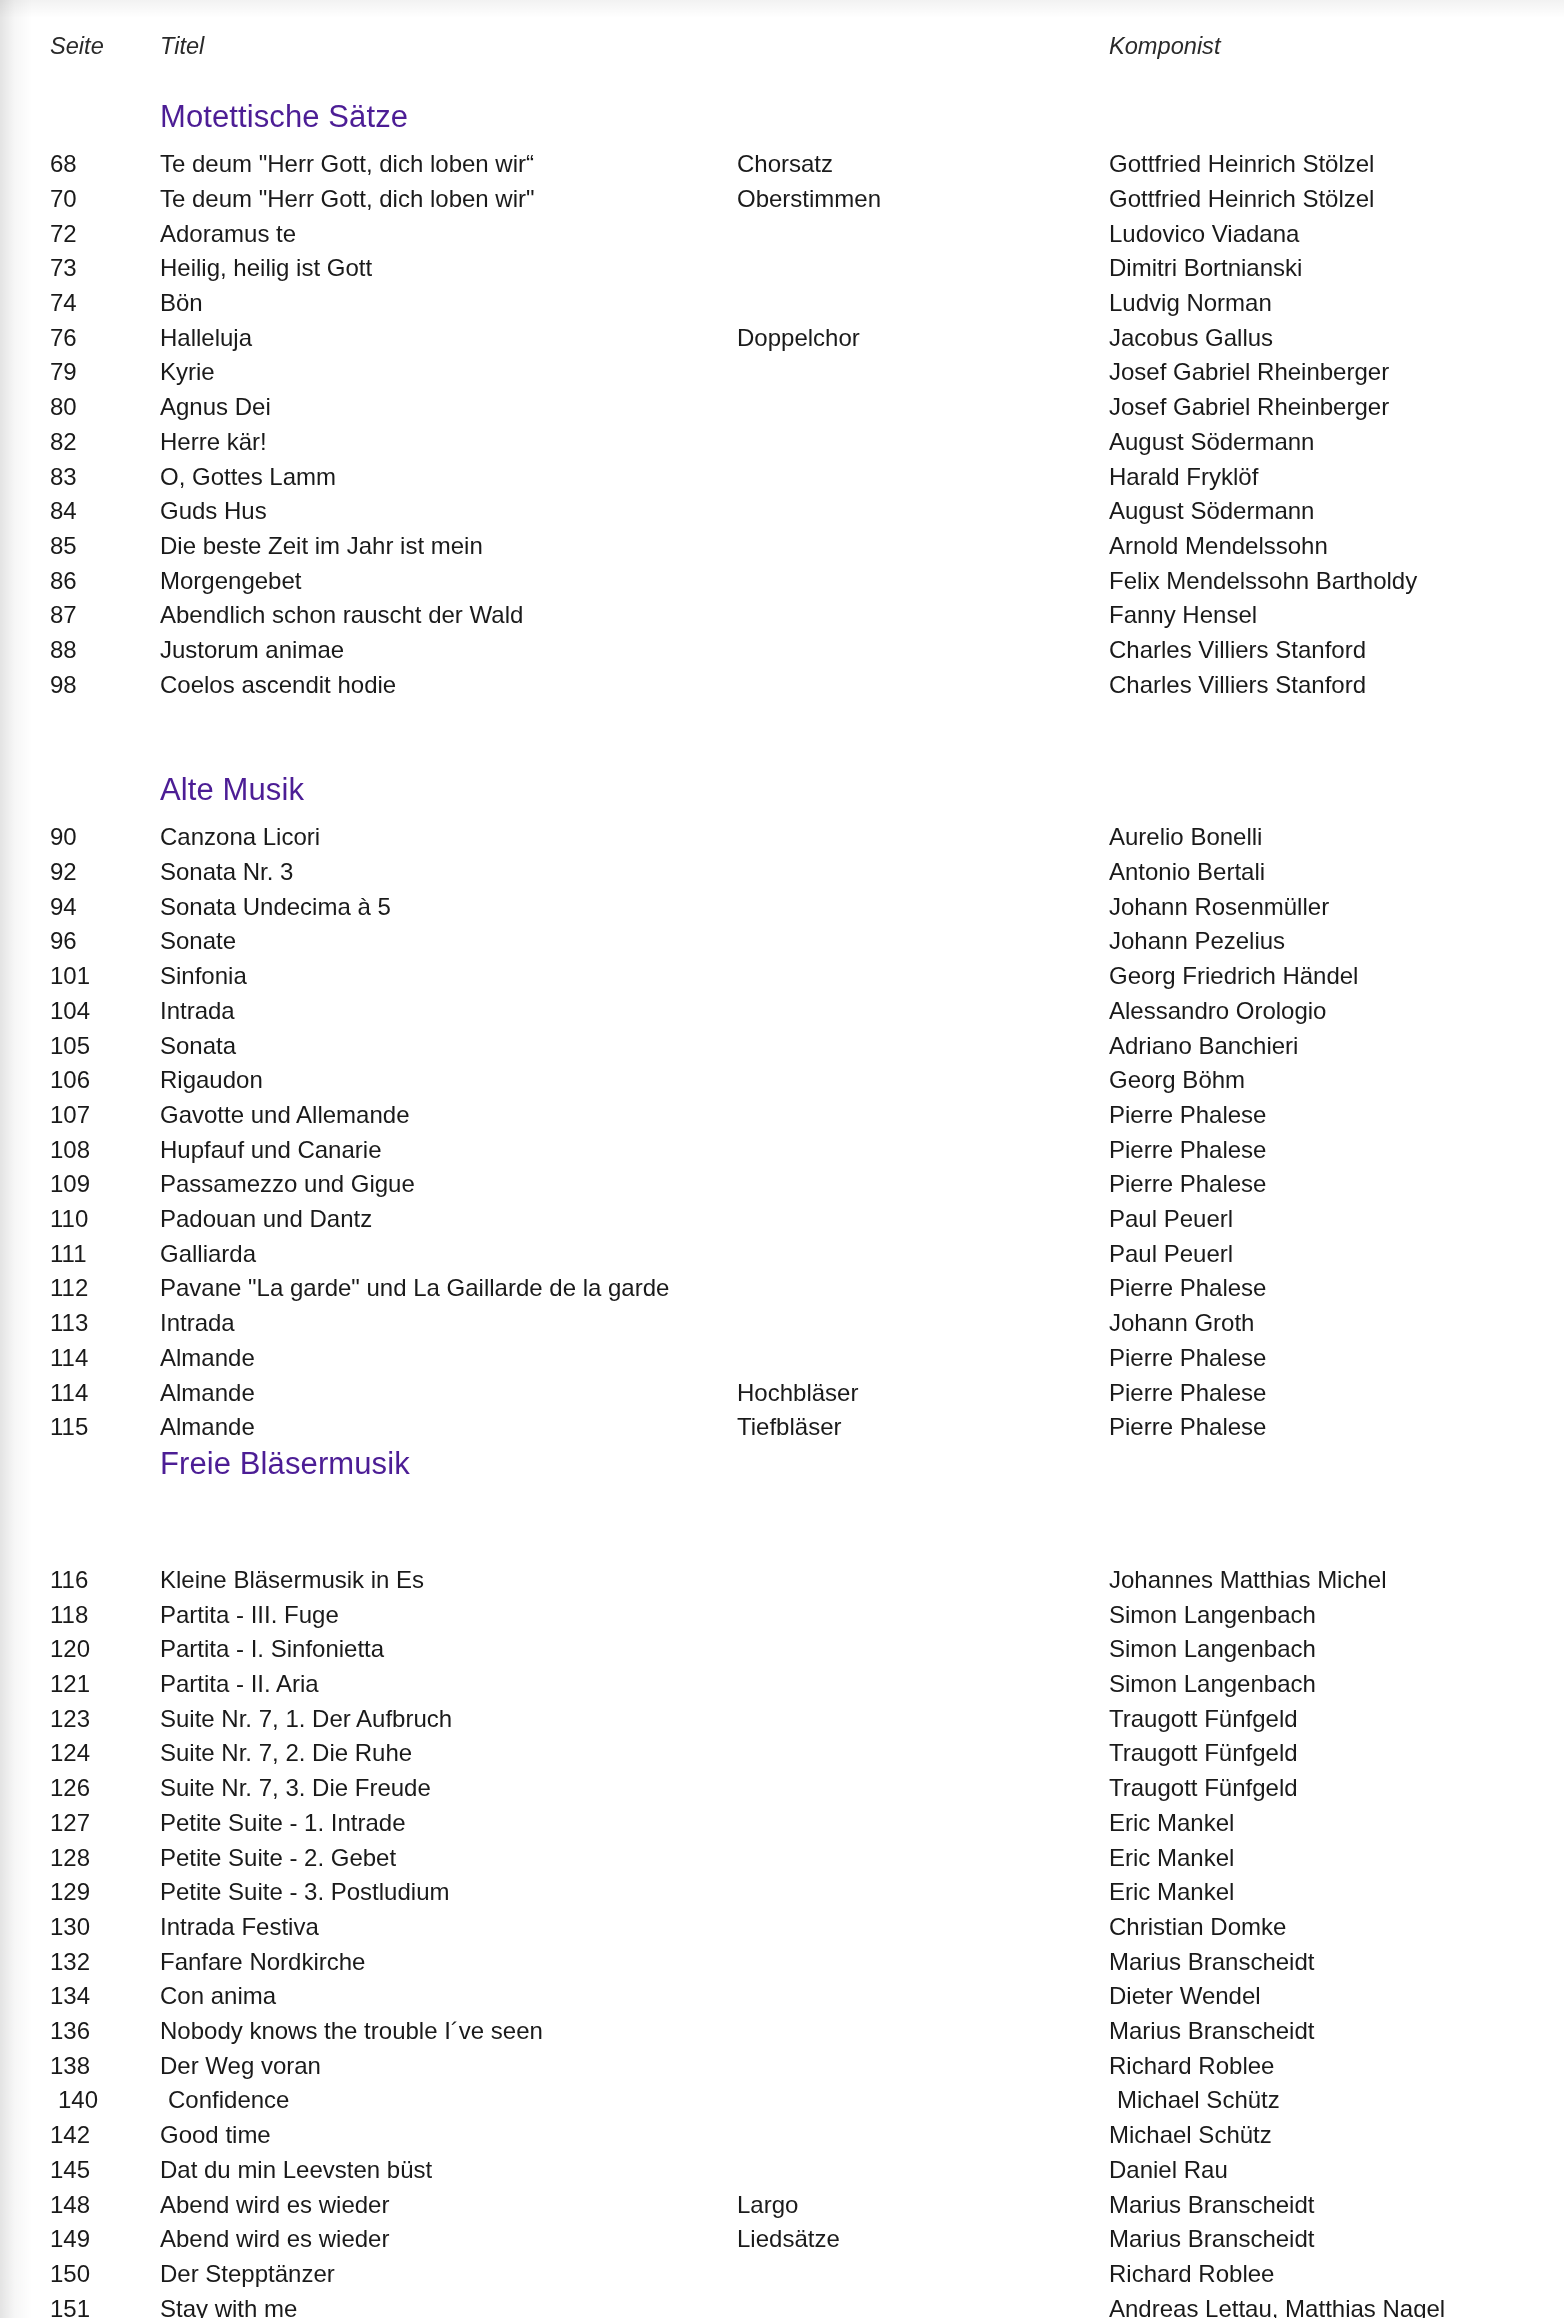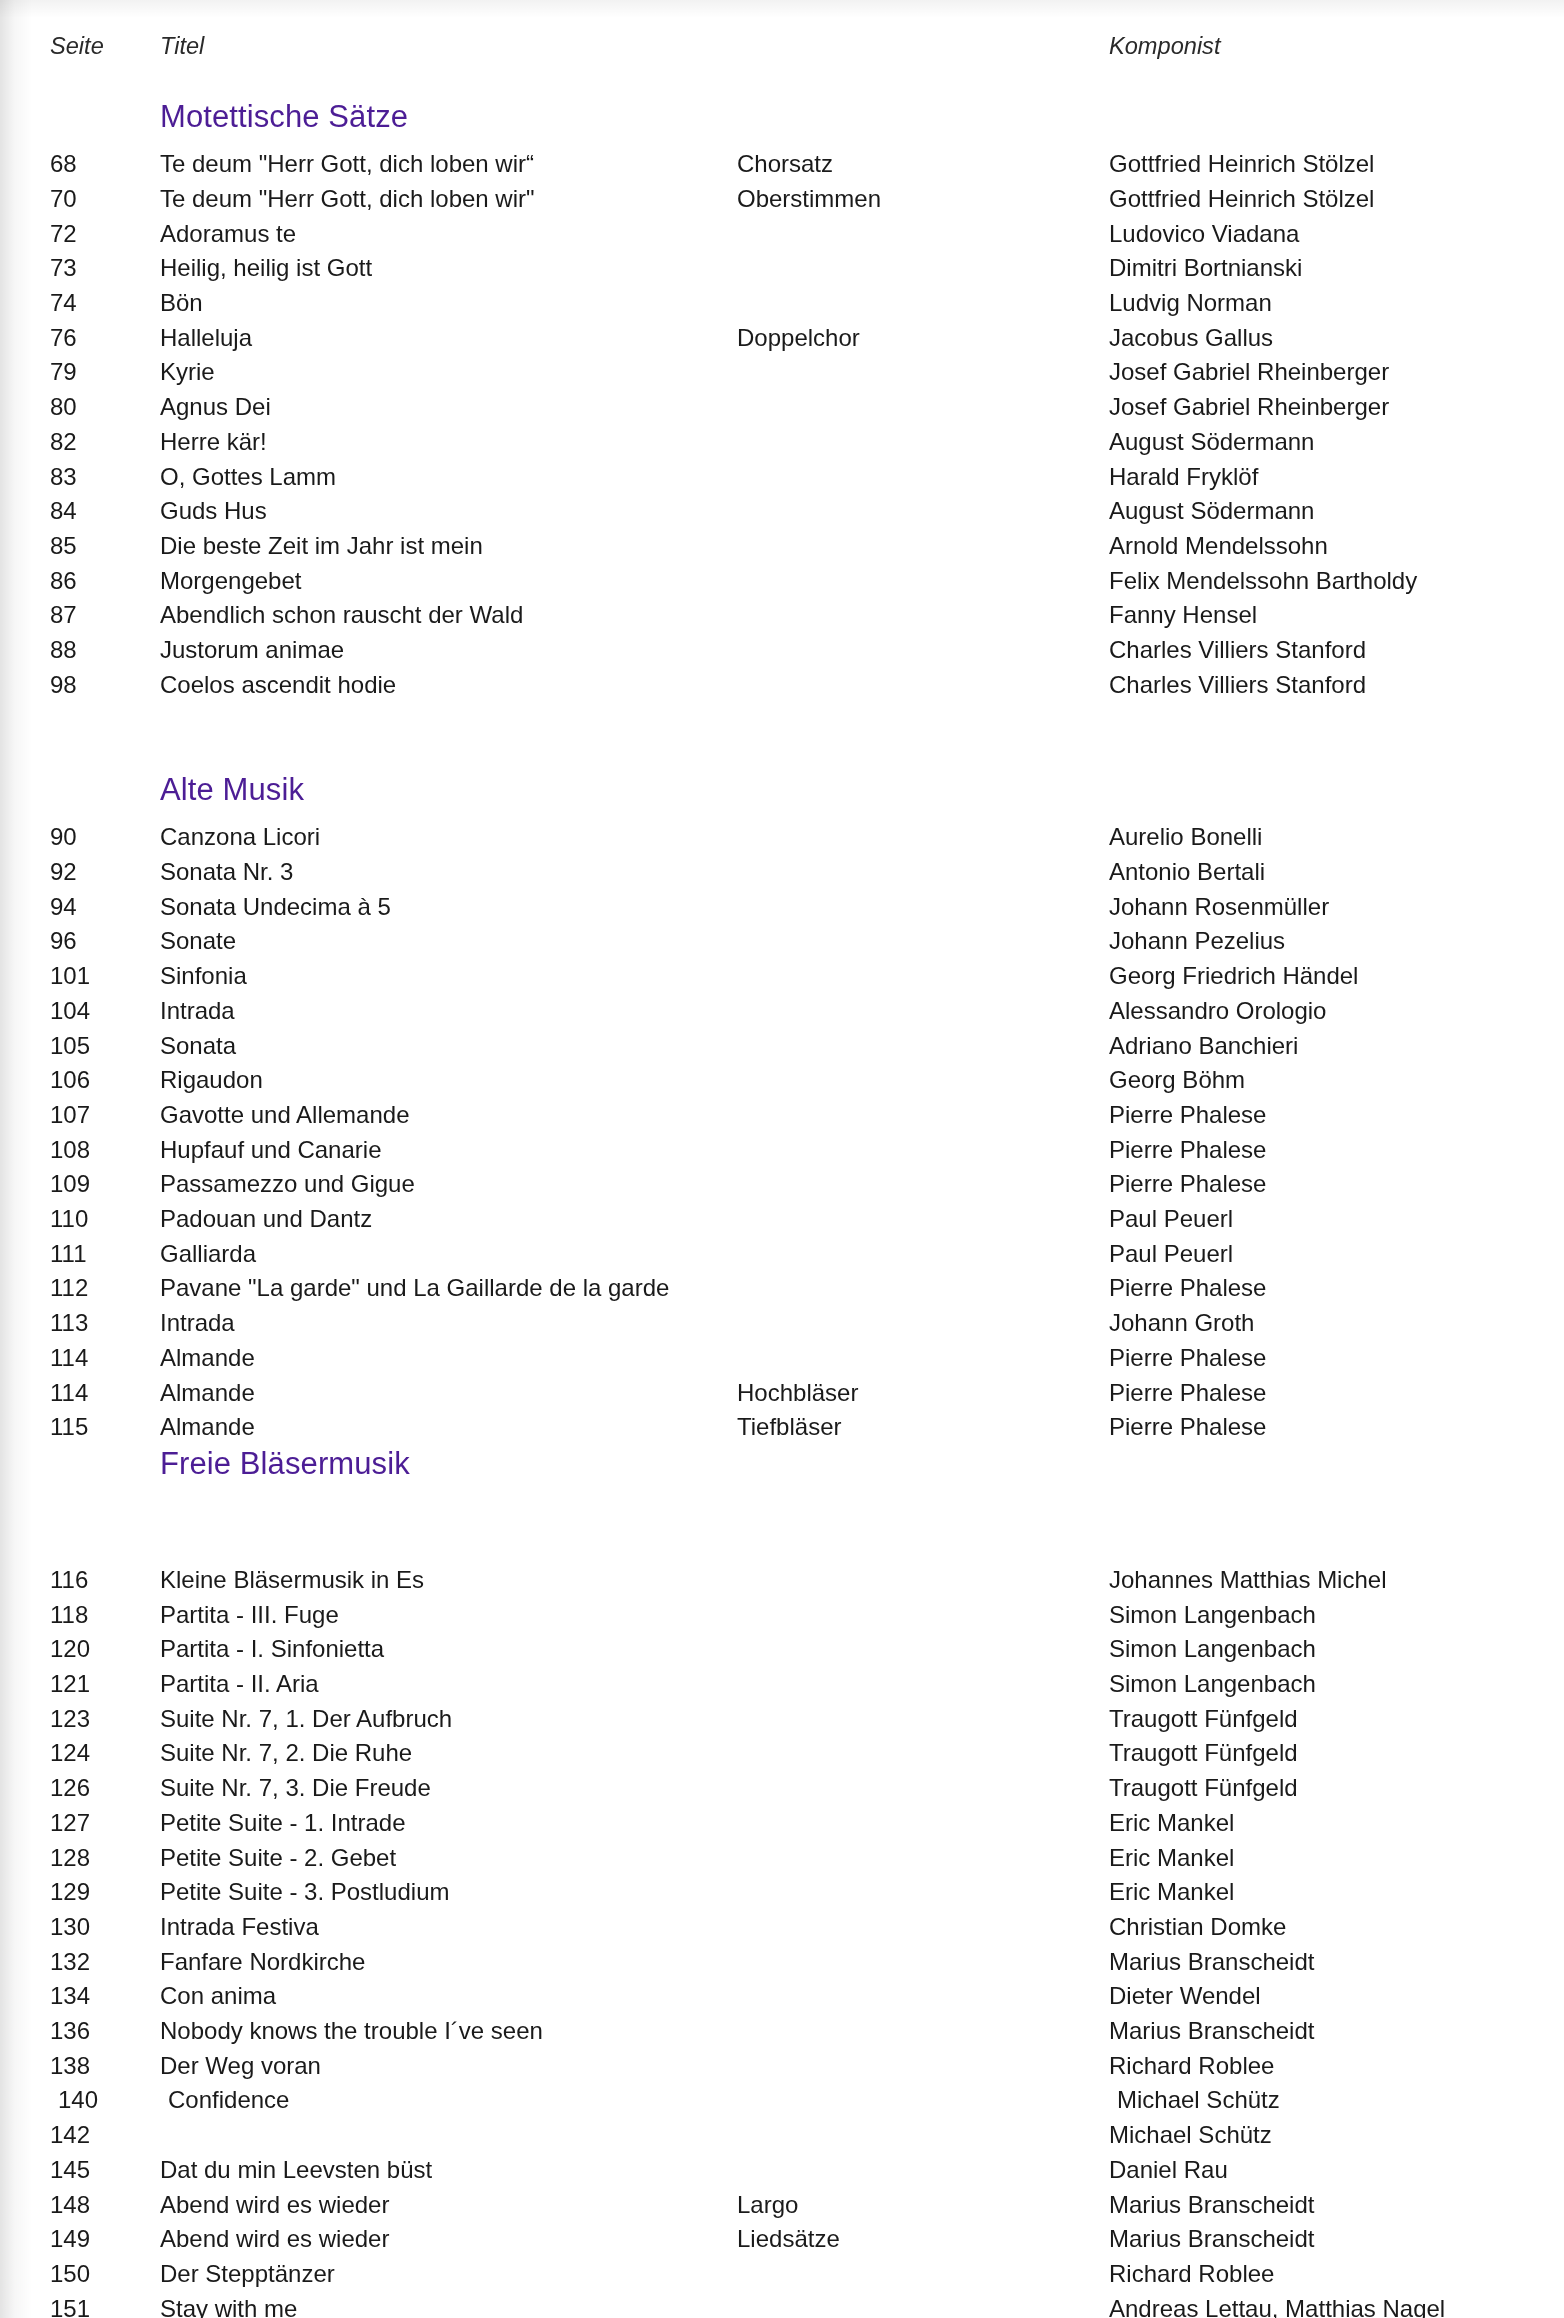--- a/index.html
+++ b/index.html
@@ -391,20 +391,21 @@
         <div class="col-comp">Richard Roblee</div>
       </div>
       <div class="row" style="top: 2085px; margin-left: 8px;">
         <div class="col-page">140</div>
         <div class="col-title">Confidence</div>
         <div class="col-scoring"></div>
         <div class="col-comp">Michael Schütz</div>
       </div>
       <div class="row" style="top: 2120px;">
         <div class="col-page">142</div>
+        <div class="col-title">Good time</div>
         <div class="col-scoring"></div>
         <div class="col-comp">Michael Schütz</div>
       </div>
       <div class="row" style="top: 2155px;">
         <div class="col-page">145</div>
         <div class="col-title">Dat du min Leevsten büst</div>
         <div class="col-scoring"></div>
         <div class="col-comp">Daniel Rau</div>
       </div>
       <div class="row" style="top: 2190px;">

